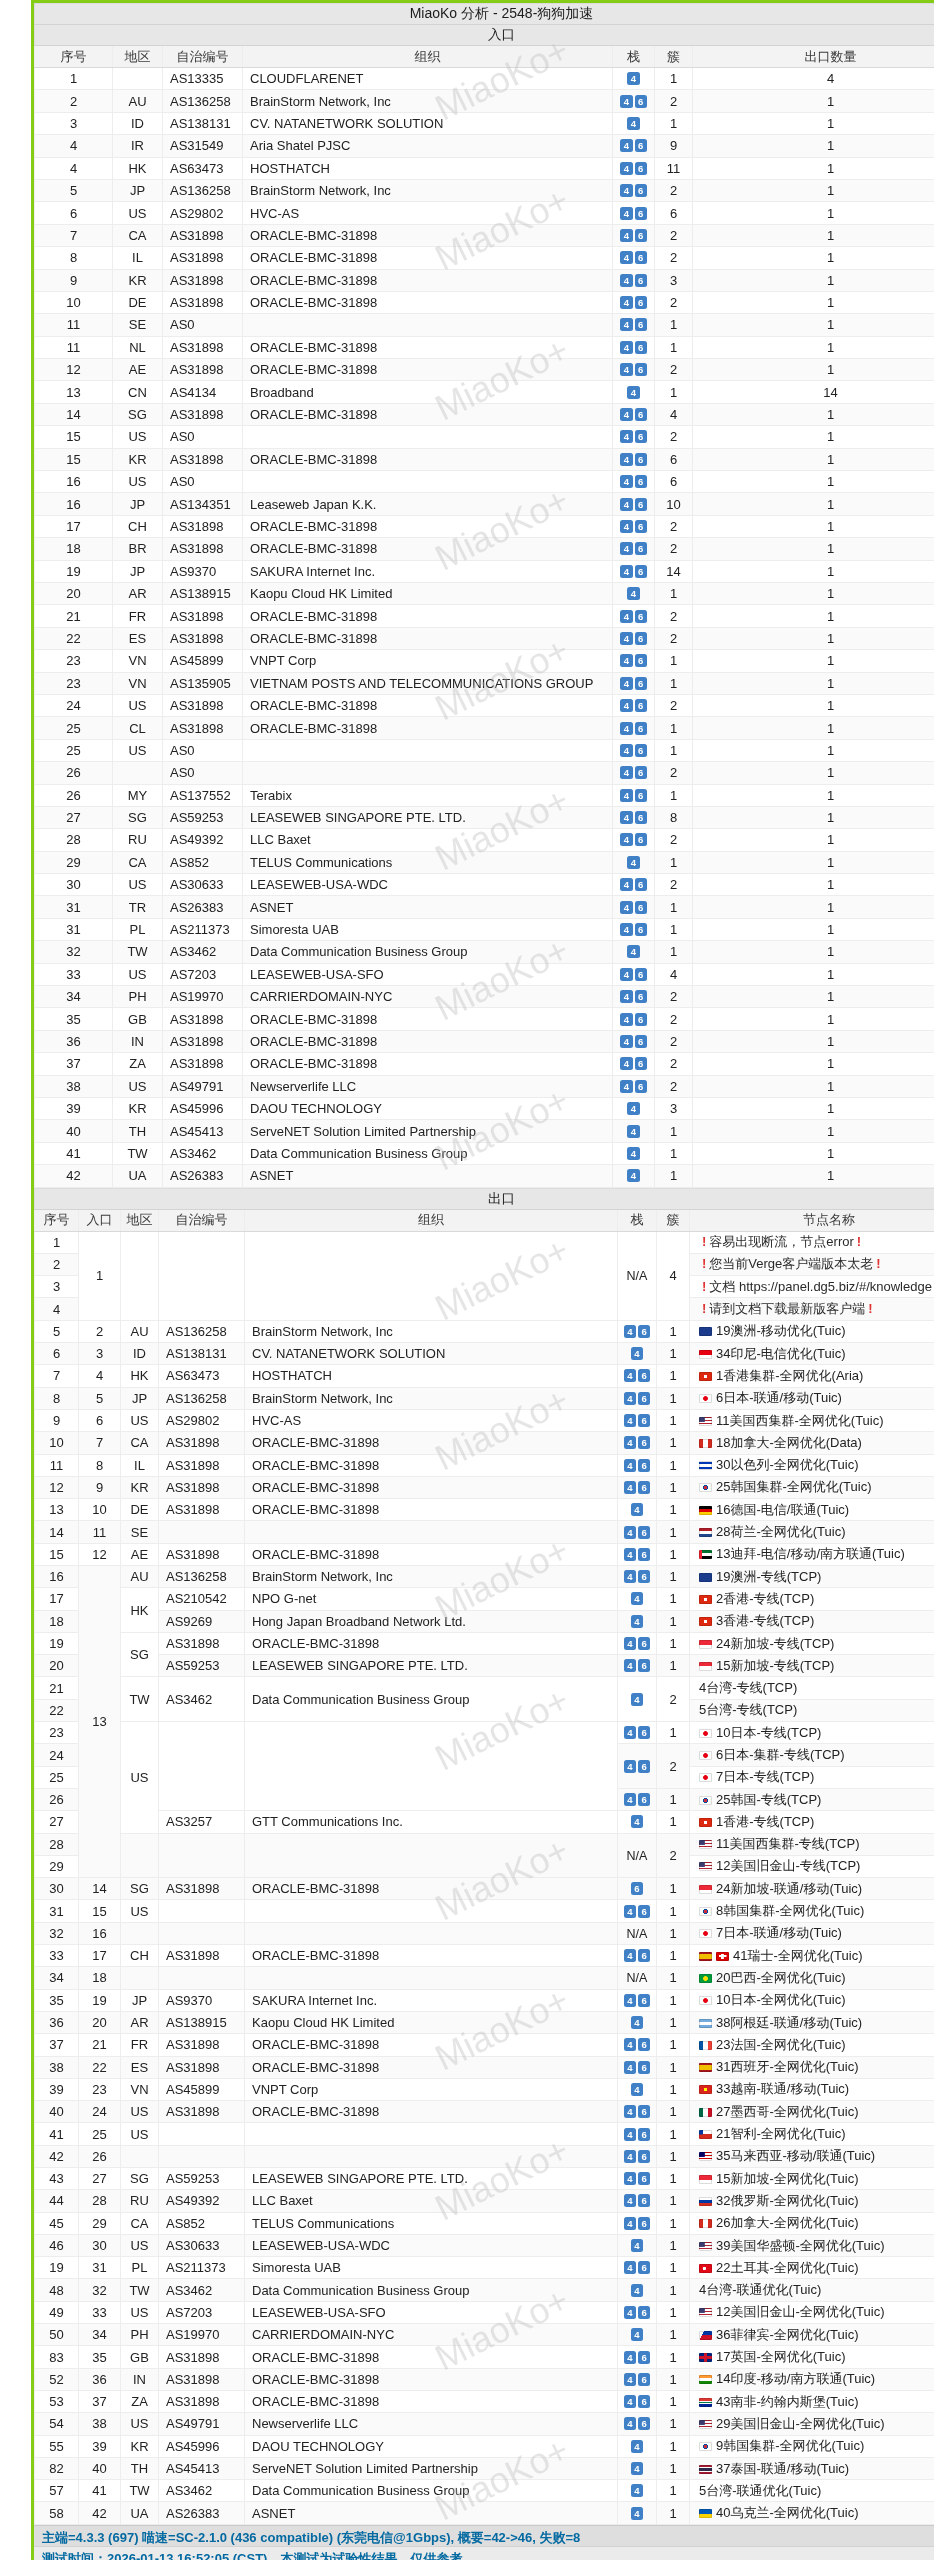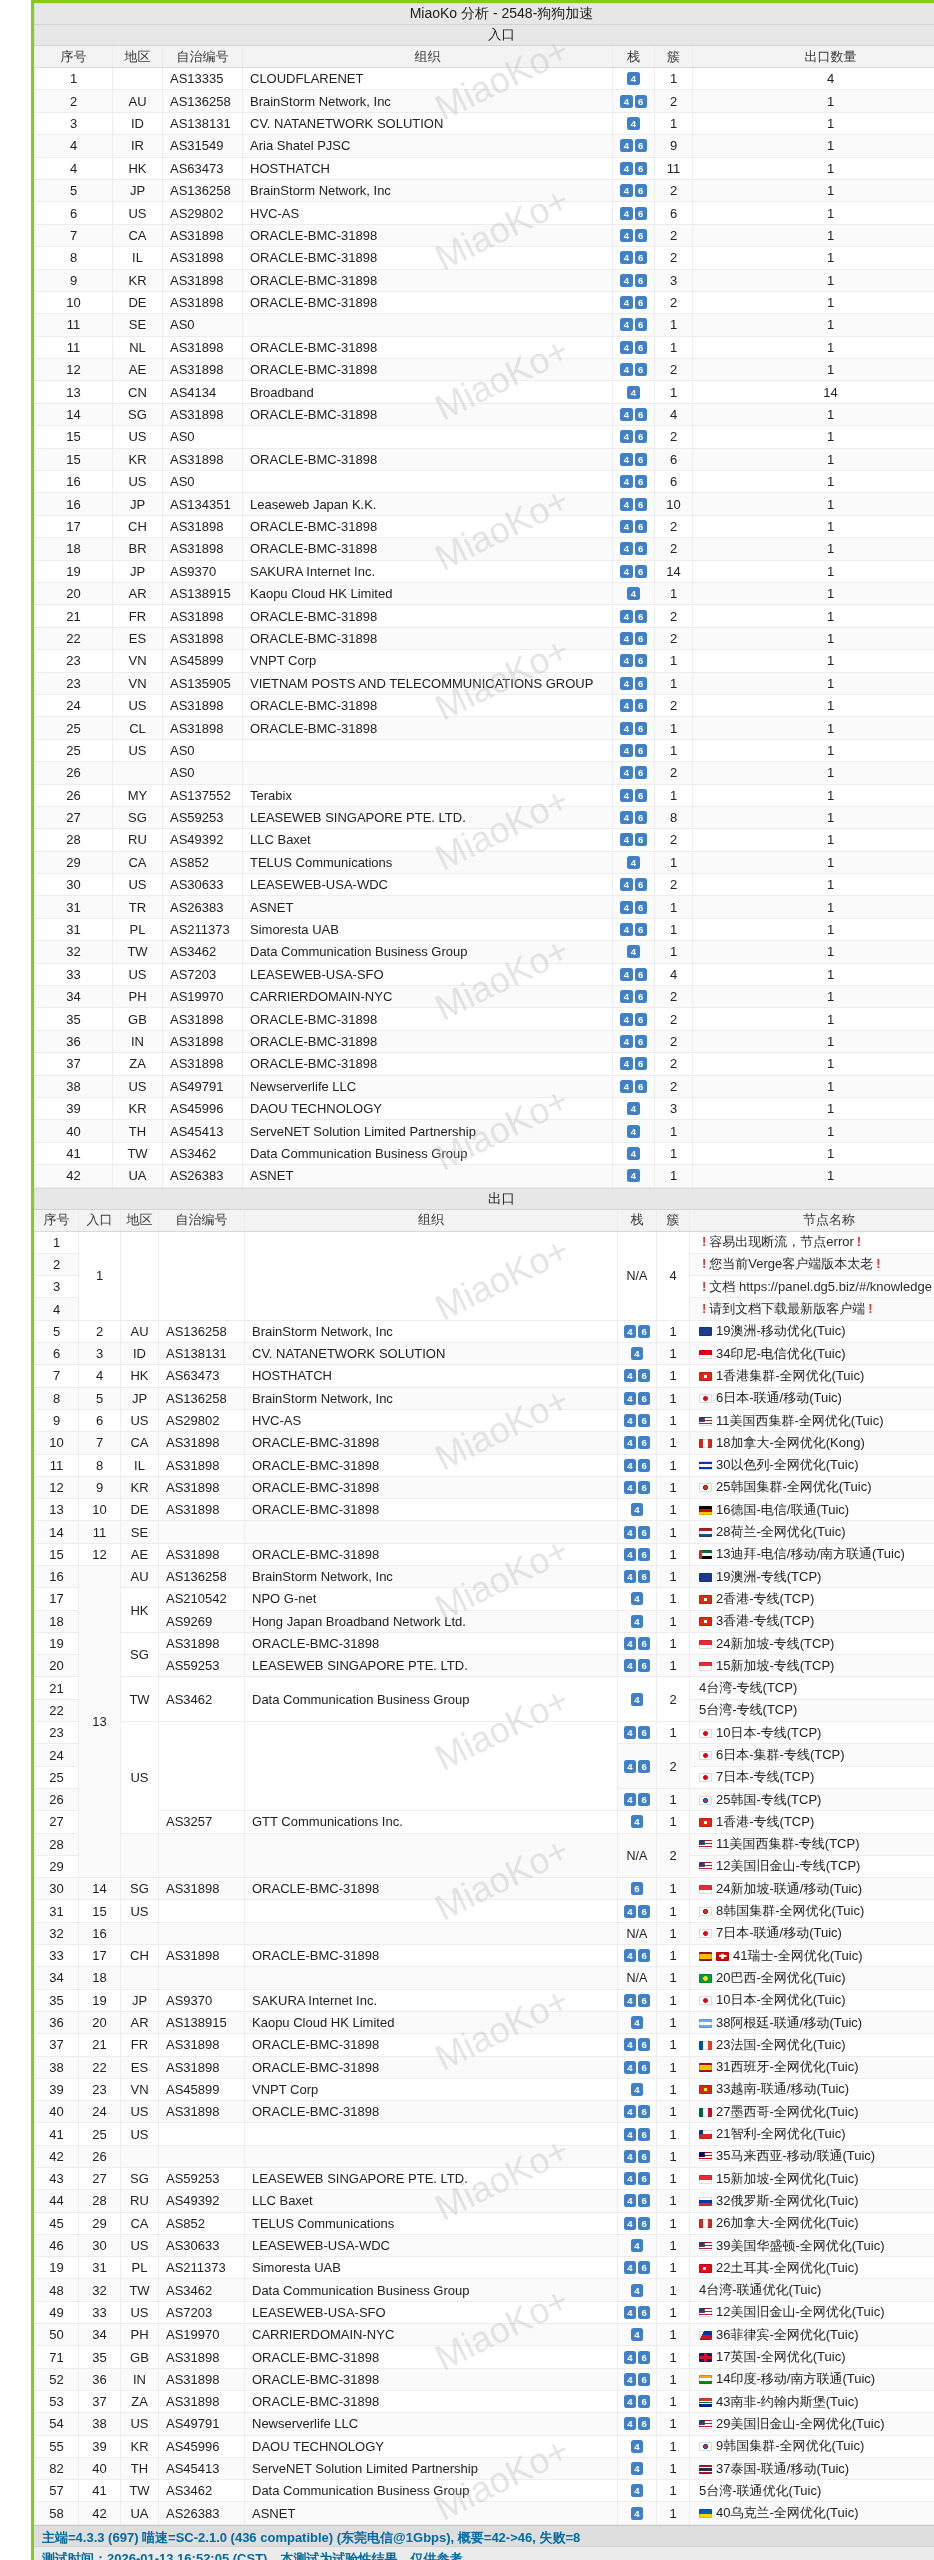--- a/index.html
+++ b/index.html
@@ -635,21 +635,21 @@
           <td class="c-node"><span class="flag id"></span><span>34印尼-电信优化(Tuic)</span></td>
         </tr>
         <tr>
           <td class="c-seq">7</td>
           <td class="c-inlet">4</td>
           <td class="c-region">HK</td>
           <td class="c-asn">AS63473</td>
           <td class="c-org">HOSTHATCH</td>
           <td class="c-stack"><span class="badge">4</span><span class="badge">6</span></td>
           <td class="c-cluster">1</td>
-          <td class="c-node"><span class="flag hk"></span><span>1香港集群-全网优化(Tuic)</span></td>
+          <td class="c-node"><span class="flag hk"></span><span>1香港集群-全网优化(Aria)</span></td>
         </tr>
         <tr>
           <td class="c-seq">8</td>
           <td class="c-inlet">5</td>
           <td class="c-region">JP</td>
           <td class="c-asn">AS136258</td>
           <td class="c-org">BrainStorm Network, Inc</td>
           <td class="c-stack"><span class="badge">4</span><span class="badge">6</span></td>
           <td class="c-cluster">1</td>
           <td class="c-node"><span class="flag jp"></span><span>6日本-联通/移动(Tuic)</span></td>
@@ -665,21 +665,21 @@
           <td class="c-node"><span class="flag us"></span><span>11美国西集群-全网优化(Tuic)</span></td>
         </tr>
         <tr>
           <td class="c-seq">10</td>
           <td class="c-inlet">7</td>
           <td class="c-region">CA</td>
           <td class="c-asn">AS31898</td>
           <td class="c-org">ORACLE-BMC-31898</td>
           <td class="c-stack"><span class="badge">4</span><span class="badge">6</span></td>
           <td class="c-cluster">1</td>
-          <td class="c-node"><span class="flag ca"></span><span>18加拿大-全网优化(Kong)</span></td>
+          <td class="c-node"><span class="flag ca"></span><span>18加拿大-全网优化(Data)</span></td>
         </tr>
         <tr>
           <td class="c-seq">11</td>
           <td class="c-inlet">8</td>
           <td class="c-region">IL</td>
           <td class="c-asn">AS31898</td>
           <td class="c-org">ORACLE-BMC-31898</td>
           <td class="c-stack"><span class="badge">4</span><span class="badge">6</span></td>
           <td class="c-cluster">1</td>
           <td class="c-node"><span class="flag il"></span><span>30以色列-全网优化(Tuic)</span></td>
@@ -1031,21 +1031,21 @@
           <td class="c-seq">50</td>
           <td class="c-inlet">34</td>
           <td class="c-region">PH</td>
           <td class="c-asn">AS19970</td>
           <td class="c-org">CARRIERDOMAIN-NYC</td>
           <td class="c-stack"><span class="badge">4</span></td>
           <td class="c-cluster">1</td>
           <td class="c-node"><span class="flag ph"></span><span>36菲律宾-全网优化(Tuic)</span></td>
         </tr>
         <tr>
-          <td class="c-seq">71</td>
+          <td class="c-seq">83</td>
           <td class="c-inlet">35</td>
           <td class="c-region">GB</td>
           <td class="c-asn">AS31898</td>
           <td class="c-org">ORACLE-BMC-31898</td>
           <td class="c-stack"><span class="badge">4</span><span class="badge">6</span></td>
           <td class="c-cluster">1</td>
           <td class="c-node"><span class="flag gb"></span><span>17英国-全网优化(Tuic)</span></td>
         </tr>
         <tr>
           <td class="c-seq">52</td>

